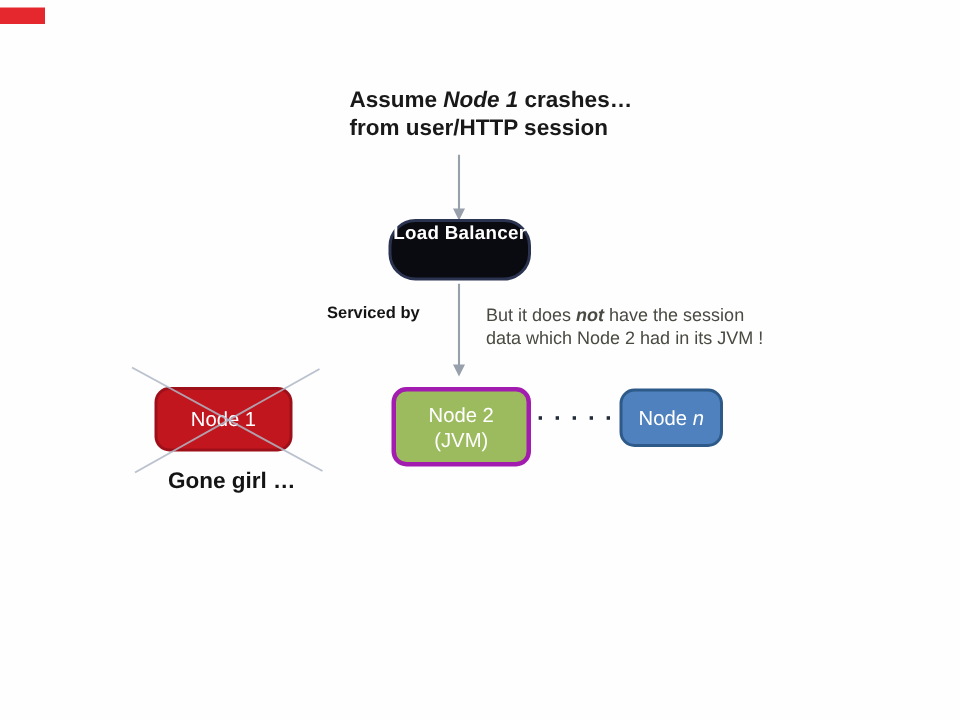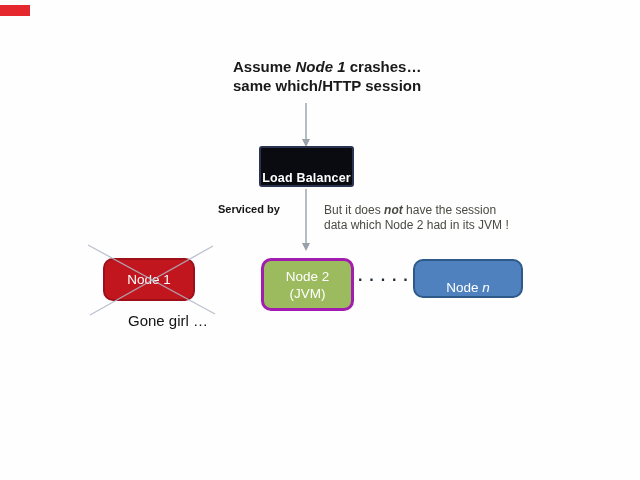--- a/index.html
+++ b/index.html
@@ -15,64 +15,64 @@
     font-size:15px;font-weight:bold;line-height:19px;color:#191919;
     white-space:nowrap;
     margin-top:22px;
   }
   .heading .it{font-style:italic;}
   
   .arrow-svg{position:absolute;}
   
   .lb-box{
     position:absolute;left:259px;top:146px;width:95px;height:41px;box-sizing:border-box;
-    background:#0a0a11;border:2px solid #2a3350;border-radius:3px;
-    display:flex;align-items:flex-end;justify-content:center;
+    background:#0a0a11;border:2px solid #2a3350;border-radius:18px;
+    display:flex;align-items:flex-start;justify-content:center;
     color:#ffffff;font-size:12.5px;font-weight:bold;letter-spacing:.2px;
   }
   .serviced{
     position:absolute;left:218px;top:203px;
     font-size:11px;font-weight:bold;color:#141414;white-space:nowrap;
   }
   .annotation{
     position:absolute;left:324px;top:203px;
     font-size:12px;line-height:15px;color:#4a4a43;white-space:nowrap;
   }
   .annotation .bi{font-weight:bold;font-style:italic;}
   
   .nodebox{
     position:absolute;box-sizing:border-box;border-radius:10px;
     display:flex;flex-direction:column;align-items:center;justify-content:center;
     color:#ffffff;font-size:13.5px;line-height:17px;text-align:center;white-space:nowrap;
   }
   .node1{left:103px;top:258px;width:92px;height:43px;background:#c2161f;border:2px solid #9e1019;}
   .node2{left:261px;top:258px;width:93px;height:53px;background:#9cbb5e;border:3px solid #a21caf;}
-  .noden{left:413px;top:259px;width:110px;height:39px;background:#4e81bd;border:2px solid #2e5a8a;justify-content:flex-end;}
+  .noden{left:413px;top:259px;width:69px;height:39px;background:#4e81bd;border:2px solid #2e5a8a;}
   .noden .it,.node1 .it{font-style:italic;}
   .cross-svg{position:absolute;left:85px;top:240px;}
   .caption{
     position:absolute;left:112px;top:312px;
-    font-size:15px;font-weight:normal;color:#141414;white-space:nowrap;margin-left:16px;
+    font-size:15px;font-weight:bold;color:#141414;white-space:nowrap;
   }
   .dots{
     position:absolute;left:358px;top:272px;width:56px;
     font-size:16px;font-weight:bold;color:#232d3a;letter-spacing:6px;
     text-align:left;line-height:16px;
   }
 </style>
 </head>
 <body>
 
 <div class="canvas">
 
   <div class="topbar"></div>
 
   <div class="heading">
     <div><span>Assume </span><span class="it">Node 1</span><span> crashes…</span></div>
-    <div>same which/HTTP session</div>
+    <div>from user/HTTP session</div>
   </div>
 
   <svg class="arrow-svg" style="left:298px;top:103px;" width="16" height="45">
     <line x1="8" y1="0" x2="8" y2="37" stroke="#97a0ab" stroke-width="1.4"></line>
     <polygon points="4,36 12,36 8,44" fill="#97a0ab"></polygon>
   </svg>
 
   <div class="lb-box">
     <span>Load Balancer</span>
   </div>

